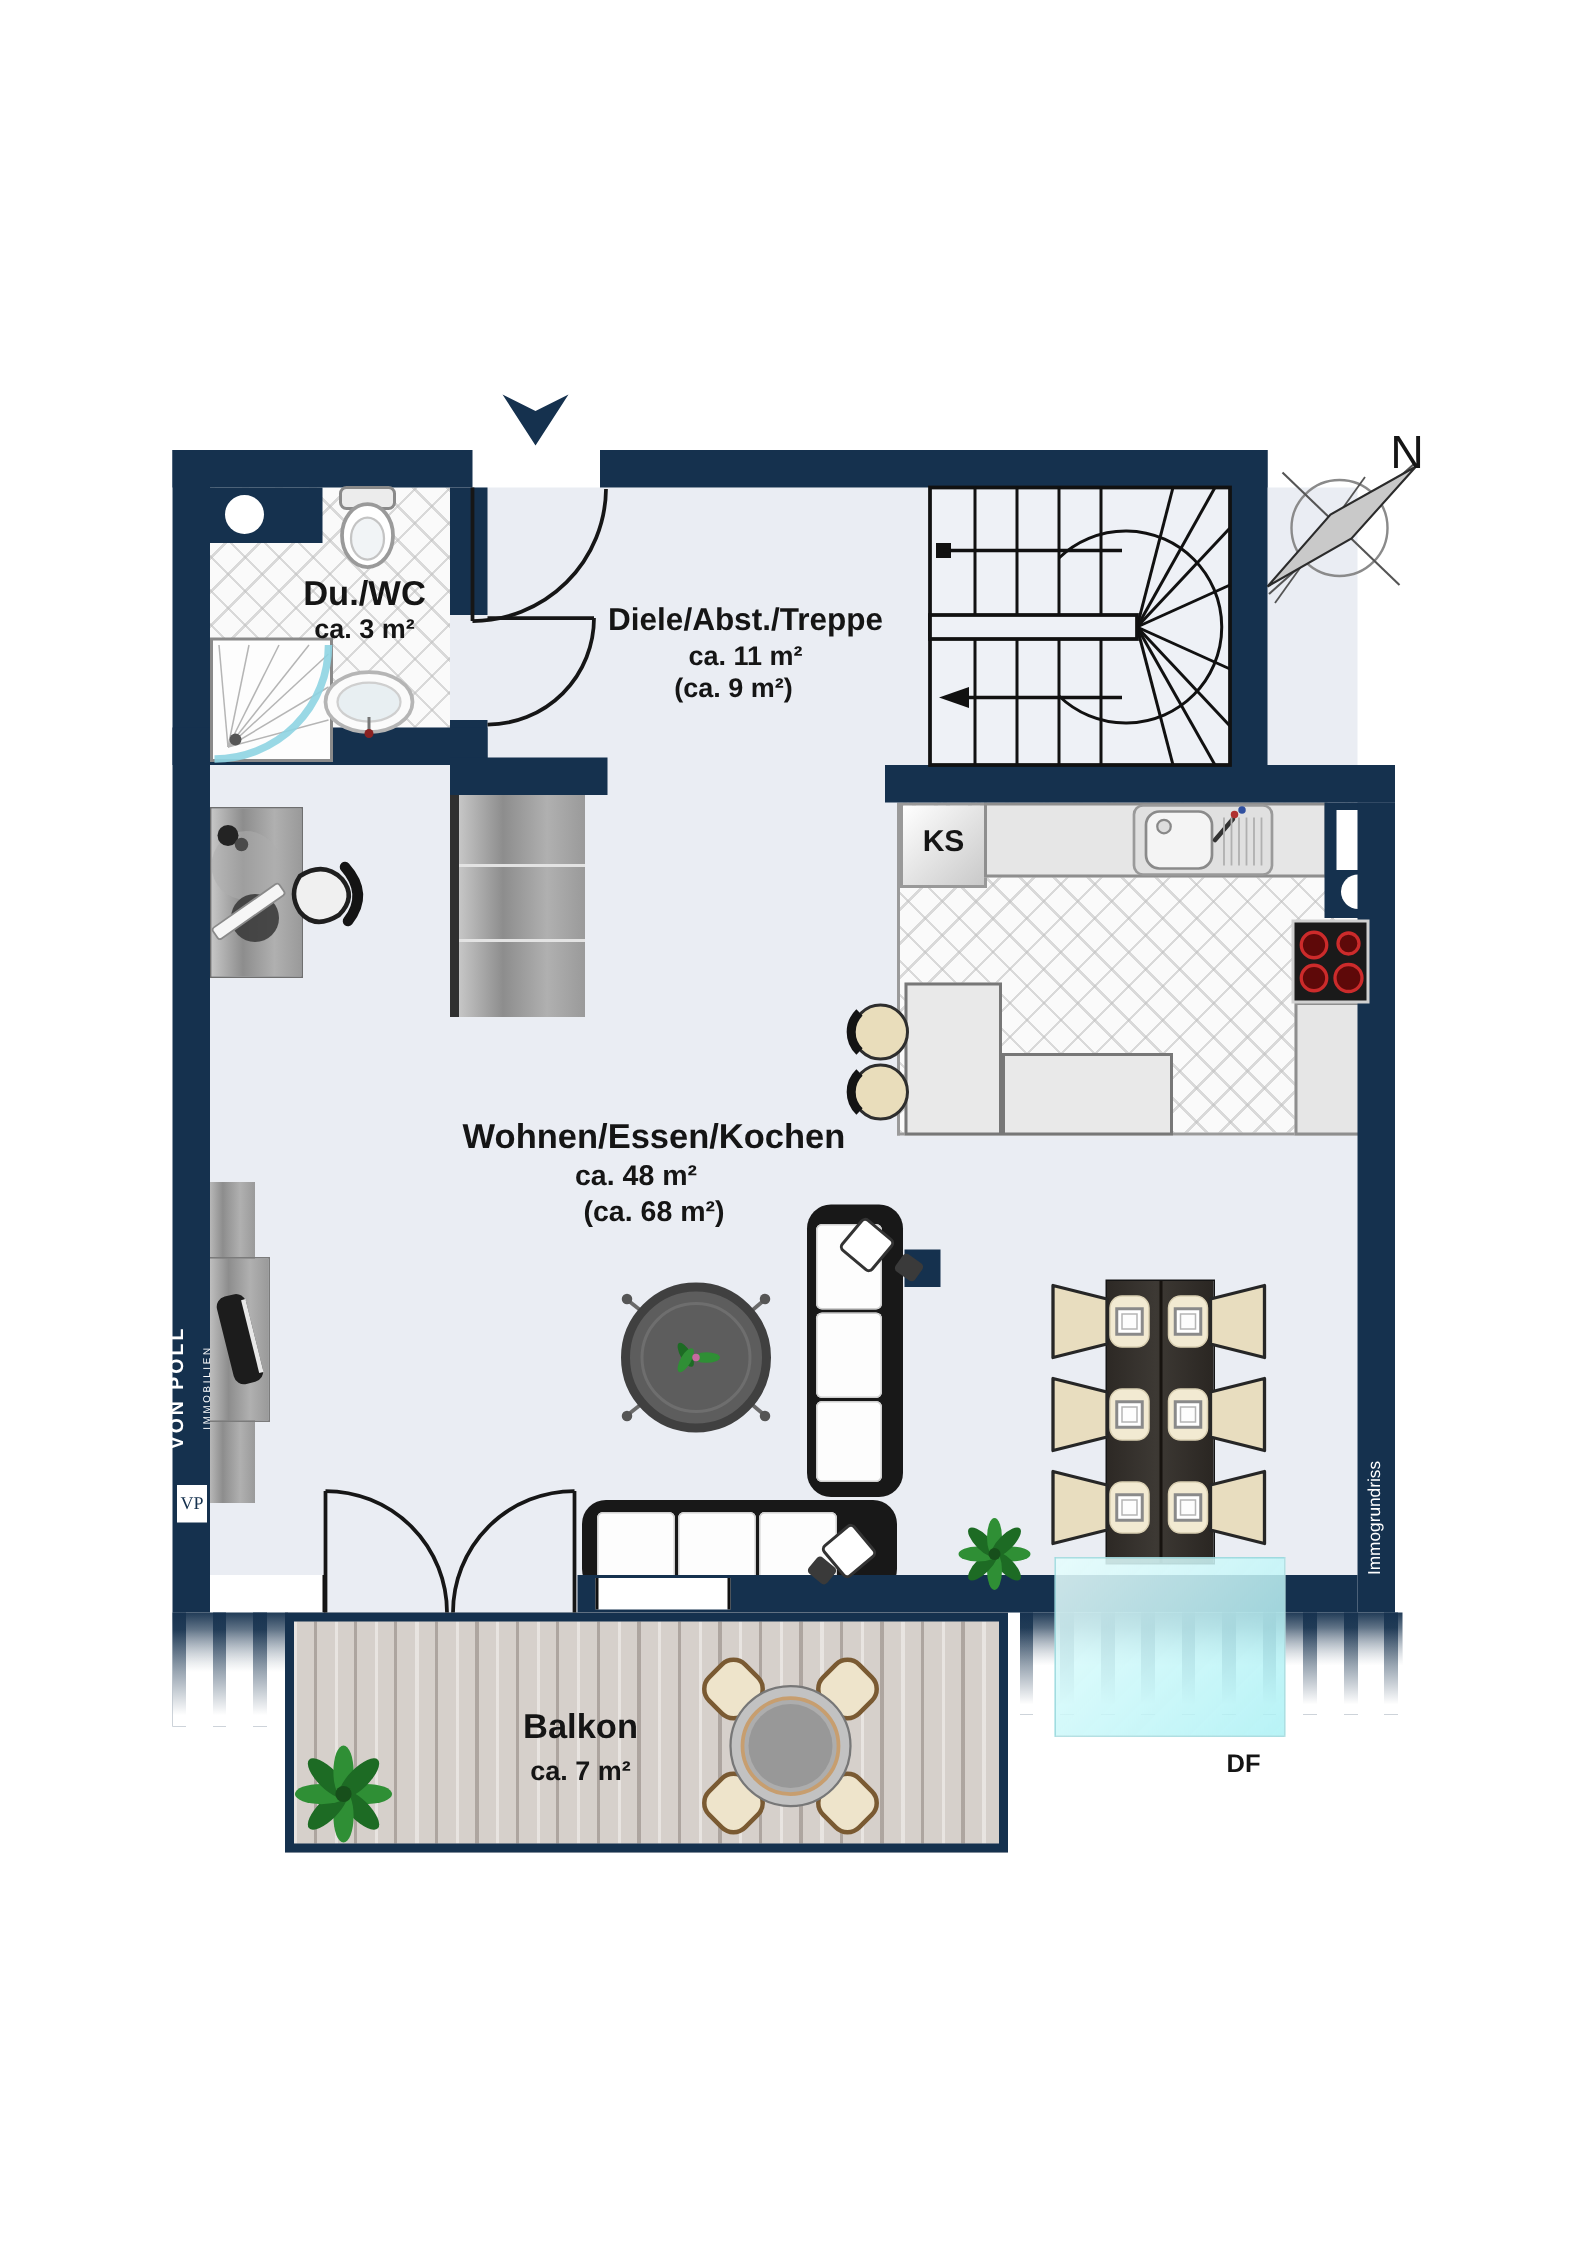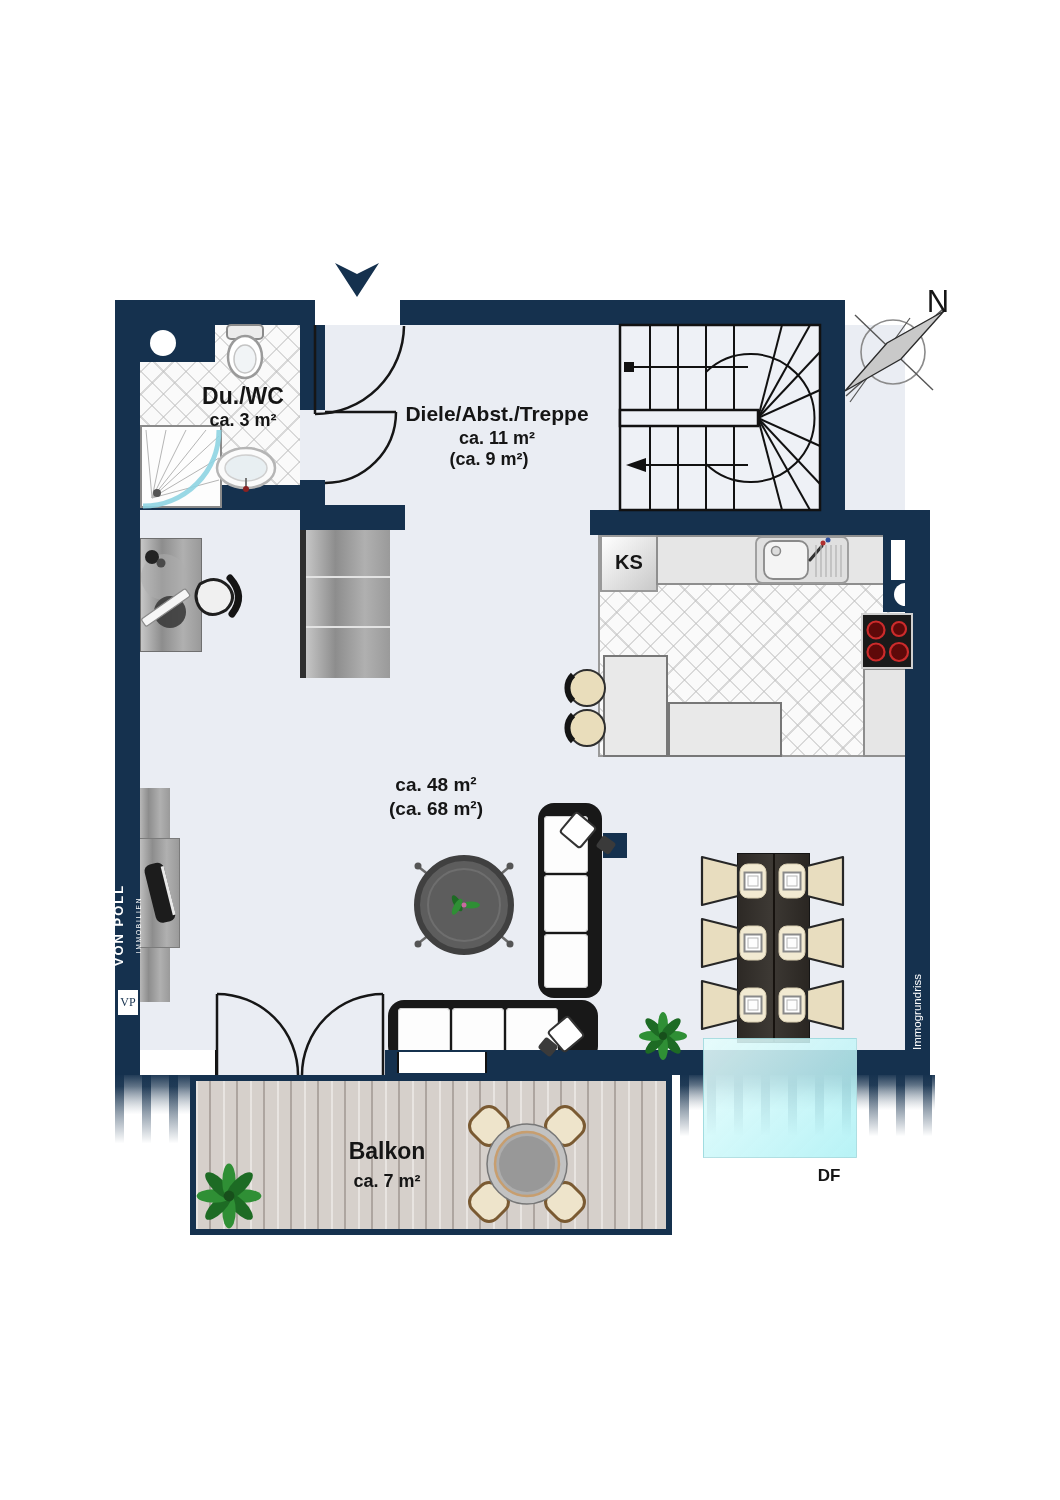--- a/index.html
+++ b/index.html
@@ -342,21 +342,22 @@
     </g>
   </svg>
 
   <div class="label" style="left:243px;top:396px;font-size:23px;">Du./WC</div>
   <div class="label" style="left:243px;top:420px;font-size:18px;">ca. 3 m²</div>
 
   <div class="label" style="left:497px;top:414px;font-size:21px;">Diele/Abst./Treppe</div>
   <div class="label" style="left:497px;top:438px;font-size:18px;">ca. 11 m²</div>
   <div class="label" style="left:489px;top:459px;font-size:18px;">(ca. 9 m²)</div>
 
-  <div class="label" style="left:436px;top:785px;font-size:19px;">ca. 48 m²</div>
+  <div class="label" style="left:436px;top:758px;font-size:23px;">Wohnen/Essen/Kochen</div>
+  <div class="label" style="left:424px;top:785px;font-size:19px;">ca. 48 m²</div>
   <div class="label" style="left:436px;top:809px;font-size:19px;">(ca. 68 m²)</div>
 
   <div class="label" style="left:387px;top:1151px;font-size:23px;">Balkon</div>
   <div class="label" style="left:387px;top:1181px;font-size:18px;">ca. 7 m²</div>
 
   <div class="label" style="left:629px;top:562px;font-size:20px;">KS</div>
   <div class="label" style="left:829px;top:1146px;font-size:17px;margin-top:30px;">DF</div>
   <div class="label" style="left:938px;top:302px;font-size:31px;font-weight:normal;">N</div>
 
   <div class="rotlabel" style="left:127px;top:925px;">

